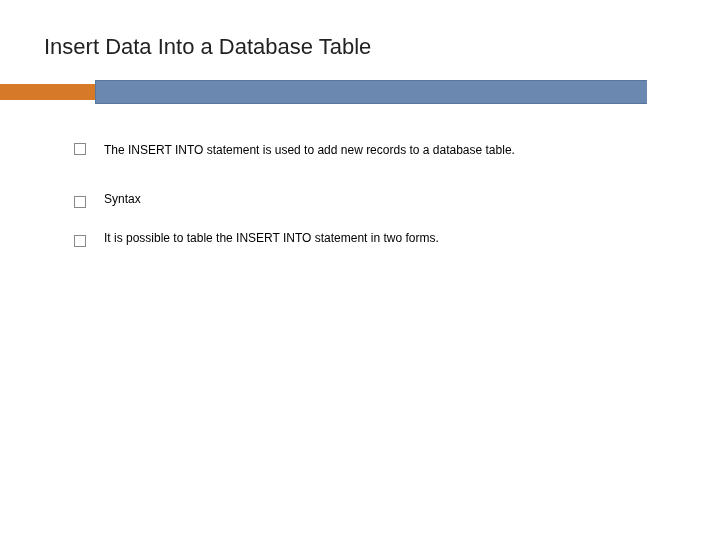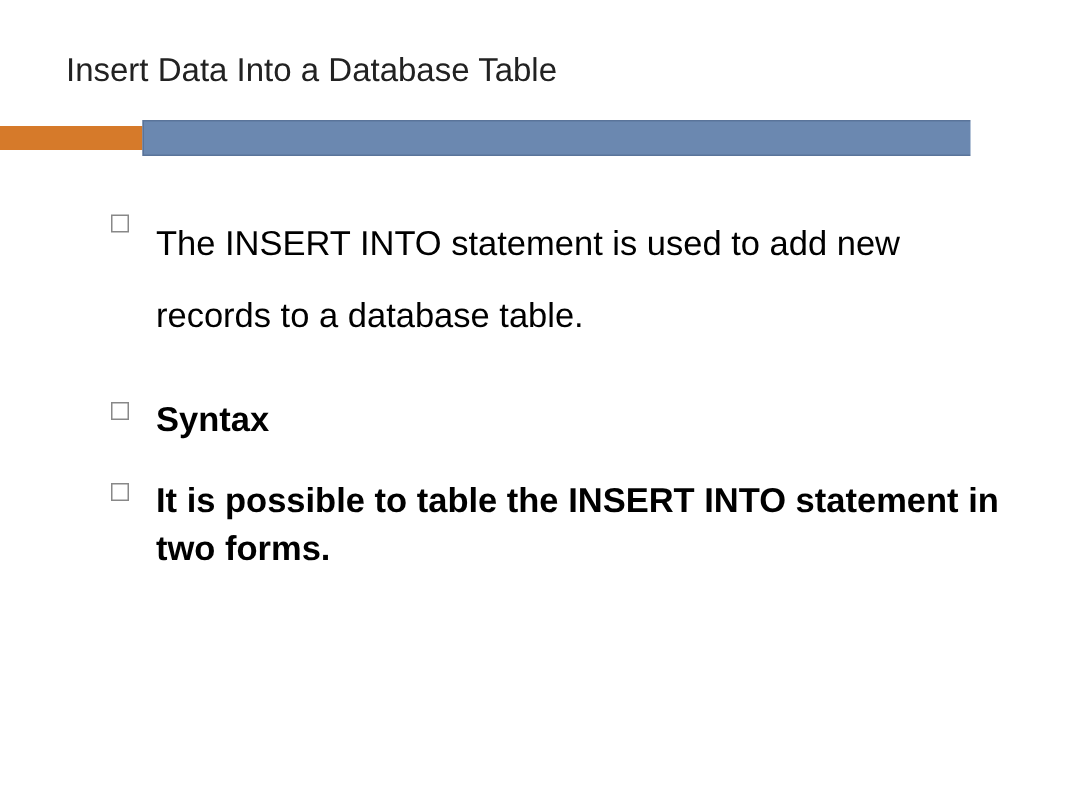--- a/index.html
+++ b/index.html
@@ -67,25 +67,25 @@
   .bullet-item.tight { margin-bottom: 22px; }
   .bullet-box {
     width: 10px;
     height: 10px;
     border: 1.5px solid #888;
     margin-top: 5px;
     margin-right: 18px;
     flex: 0 0 auto;
   }
   .bullet-text {
-    font-size: 23px;
+    font-size: 12px;
     line-height: 2.1;
     color: #000;
   }
-  .bullet-text.single { line-height: 1.4; font-weight: bold; }
+  .bullet-text.single { line-height: 1.4; }
 </style>
 </head>
 <body>
 
 <div class="slide">
 
   <div class="title">Insert Data Into a Database Table</div>
 
   <div class="accent-bar">
     <div class="accent-orange"></div>

